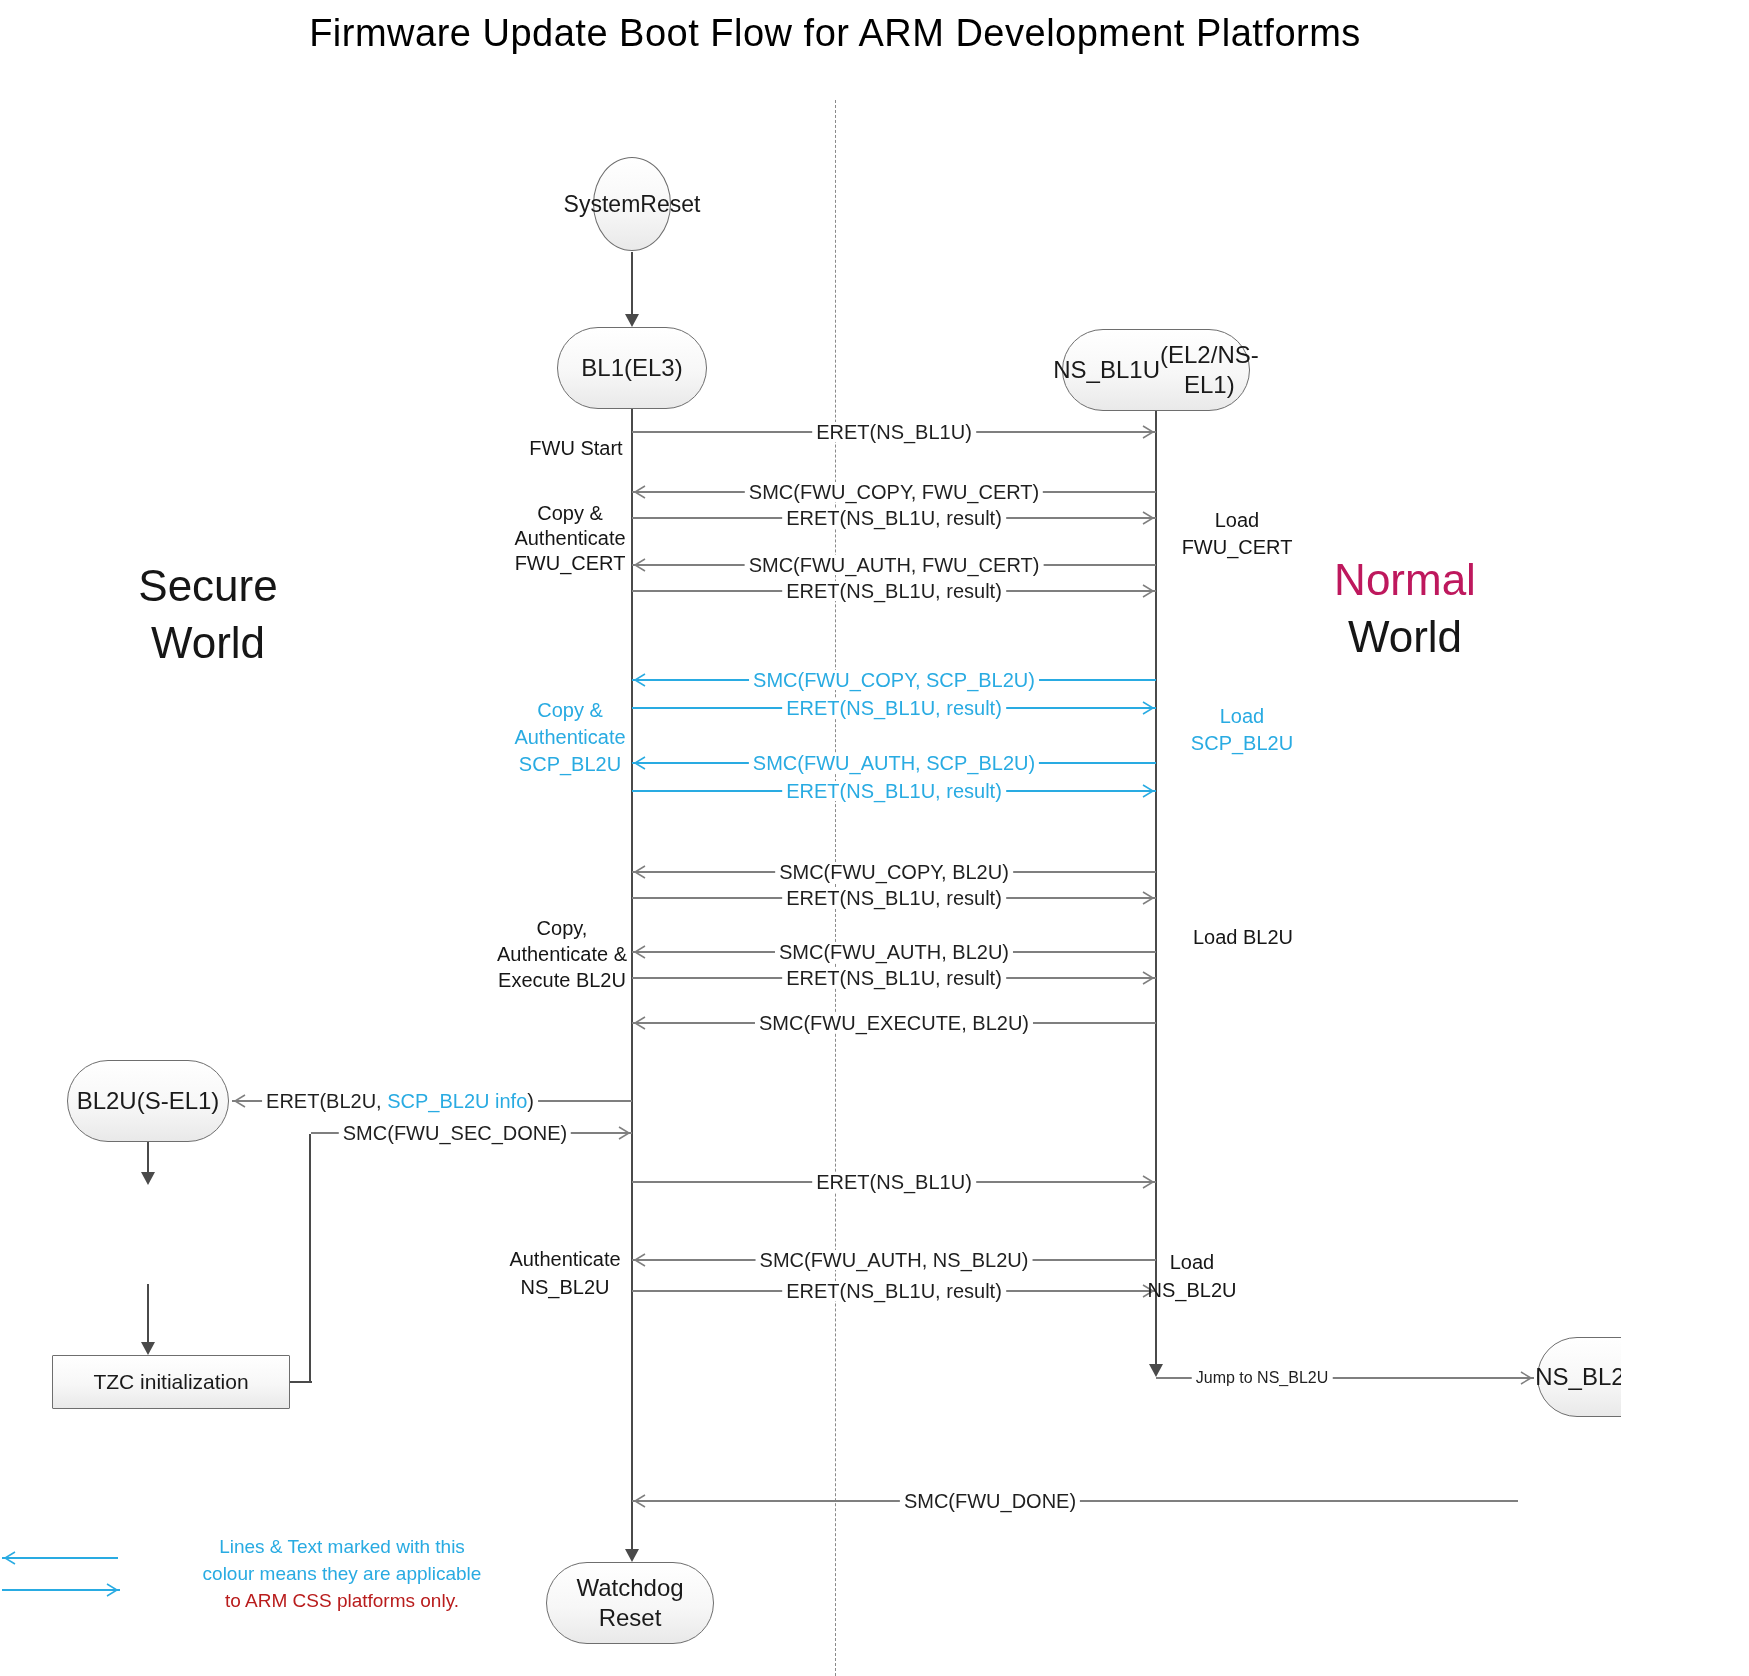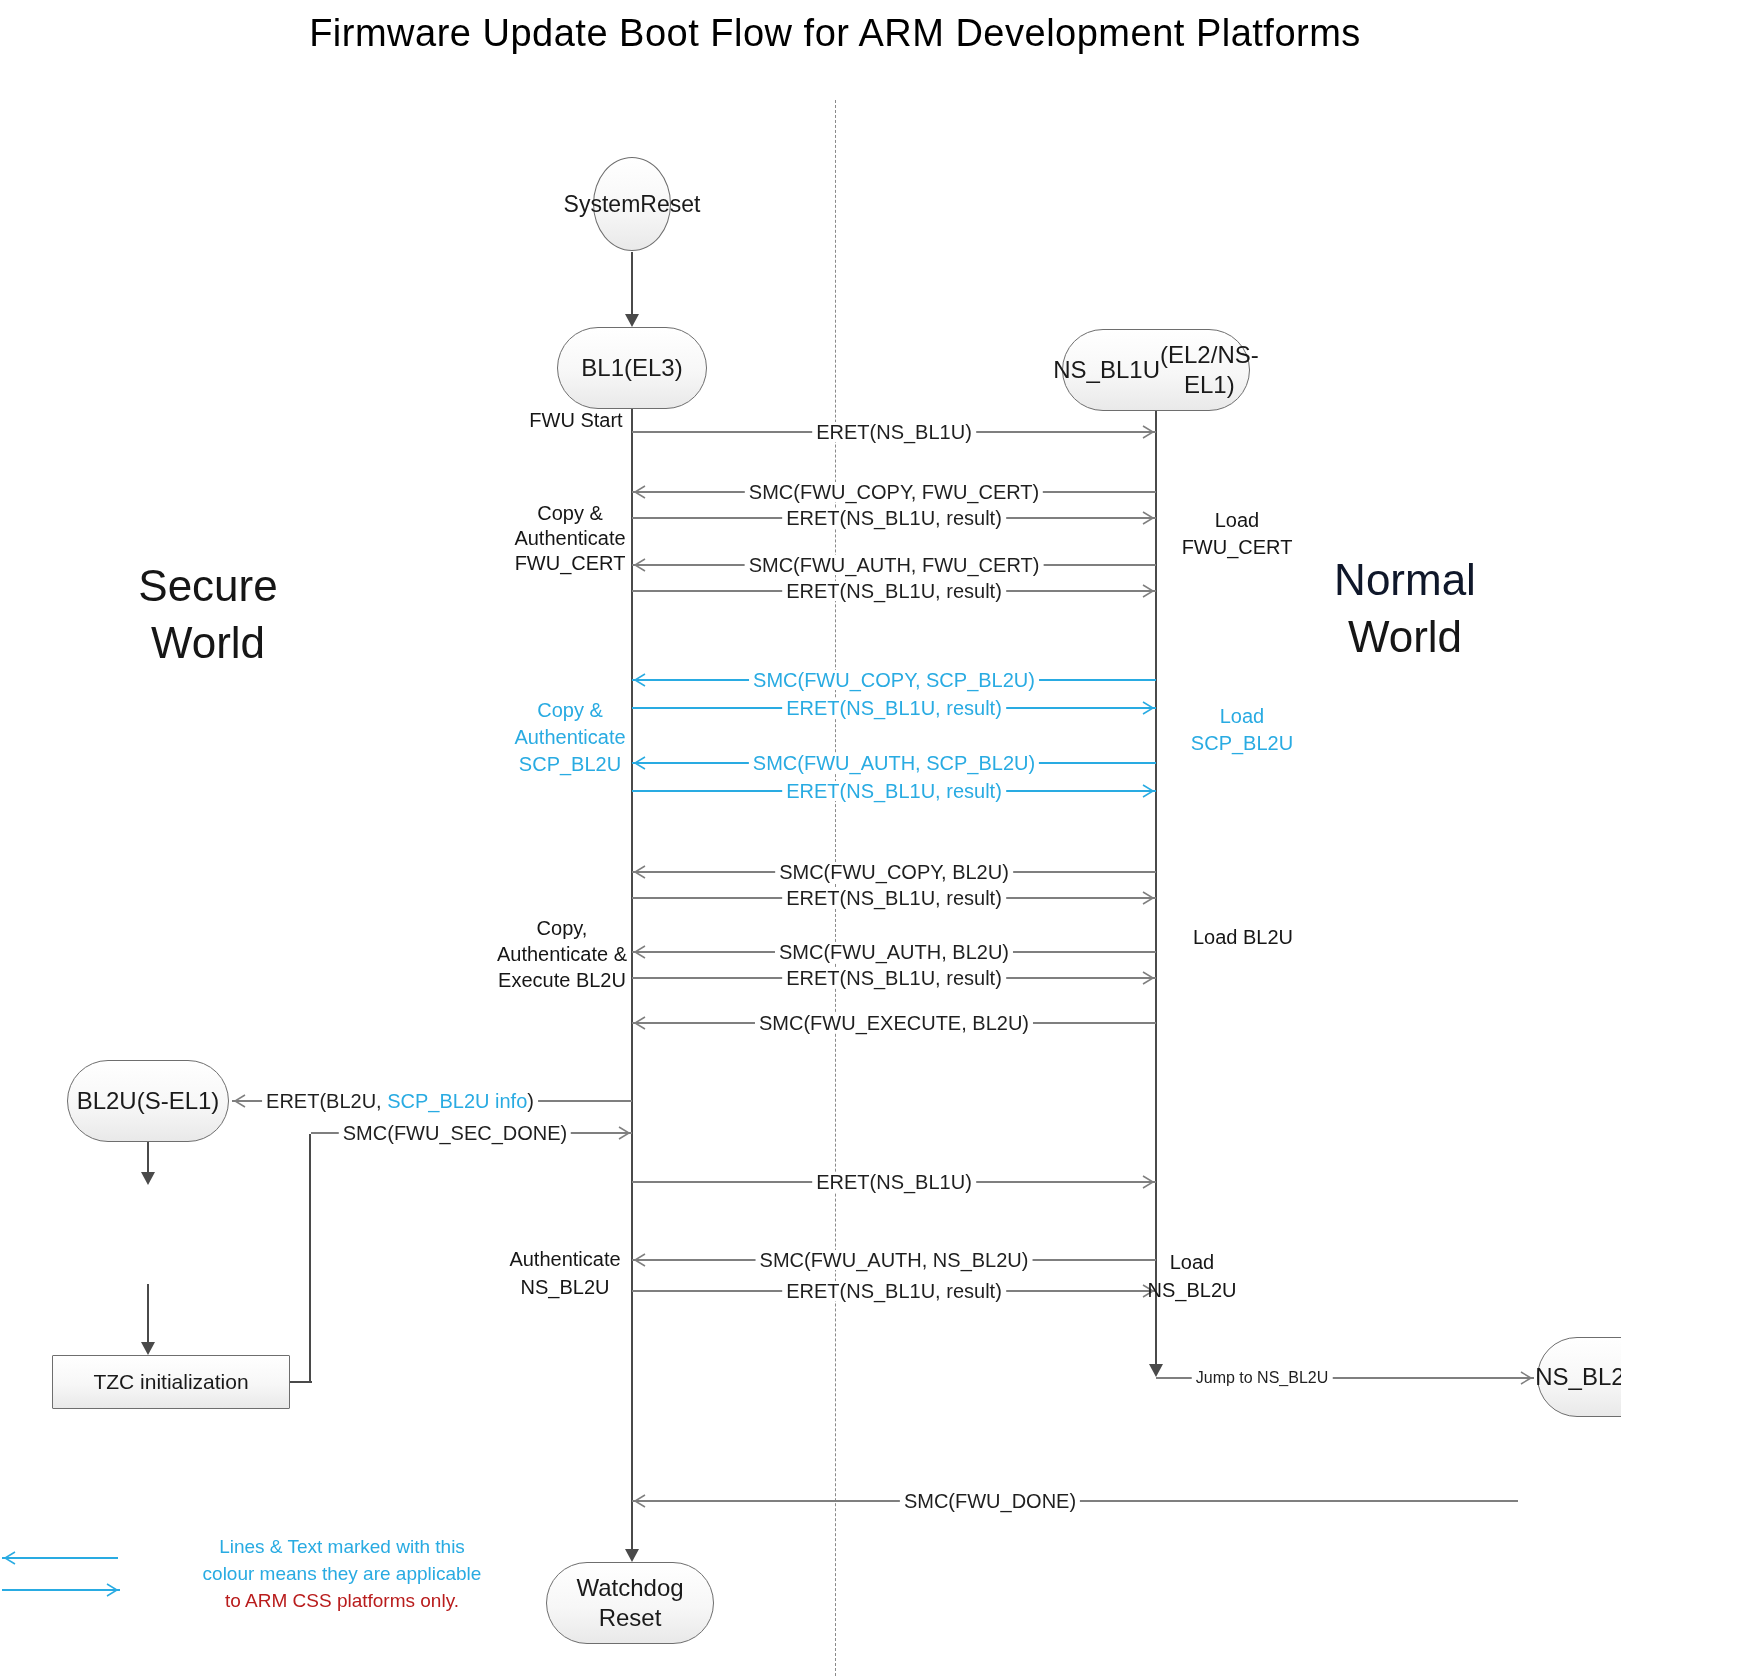--- a/index.html
+++ b/index.html
@@ -171,39 +171,39 @@
       </svg></div>
     <div class="lbl msglbl" style="left: 990px; top: 1501px; font-size: 20px; color: rgb(31, 31, 31);"><span style="color: rgb(31, 31, 31);">SMC(FWU_DONE)</span></div>
     <div class="line" style="left: 2px; top: 1557.25px; width: 116px; height: 1.5px; background: rgb(41, 171, 226);"></div>
     <div class="head" style="left: 2px; top: 1550px;"><svg width="16" height="16" viewBox="0 0 16 16">
         <path d="M13 2 L3 8 L13 14" fill="none" stroke="#29ABE2" stroke-width="1.5"></path>
       </svg></div>
     <div class="line" style="left: 2px; top: 1589.25px; width: 118px; height: 1.5px; background: rgb(41, 171, 226);"></div>
     <div class="head" style="left: 104px; top: 1582px;"><svg width="16" height="16" viewBox="0 0 16 16">
         <path d="M3 2 L13 8 L3 14" fill="none" stroke="#29ABE2" stroke-width="1.5"></path>
       </svg></div>
-    <div class="lbl" style="left: 576px; top: 420px; font-size: 20px; color: rgb(22, 22, 22);">FWU Start</div>
+    <div class="lbl" style="left: 576px; top: 448px; font-size: 20px; color: rgb(22, 22, 22);">FWU Start</div>
     <div class="lbl" style="left: 570px; top: 513px; font-size: 20px; color: rgb(22, 22, 22);">Copy &amp;</div>
     <div class="lbl" style="left: 570px; top: 538px; font-size: 20px; color: rgb(22, 22, 22);">Authenticate</div>
     <div class="lbl" style="left: 570px; top: 563px; font-size: 20px; color: rgb(22, 22, 22);">FWU_CERT</div>
     <div class="lbl" style="left: 1237px; top: 520px; font-size: 20px; color: rgb(22, 22, 22);">Load</div>
     <div class="lbl" style="left: 1237px; top: 547px; font-size: 20px; color: rgb(22, 22, 22);">FWU_CERT</div>
     <div class="lbl" style="left: 570px; top: 710px; font-size: 20px; color: rgb(41, 171, 226);">Copy &amp;</div>
     <div class="lbl" style="left: 570px; top: 737px; font-size: 20px; color: rgb(41, 171, 226);">Authenticate</div>
     <div class="lbl" style="left: 570px; top: 764px; font-size: 20px; color: rgb(41, 171, 226);">SCP_BL2U</div>
     <div class="lbl" style="left: 1242px; top: 716px; font-size: 20px; color: rgb(41, 171, 226);">Load</div>
     <div class="lbl" style="left: 1242px; top: 743px; font-size: 20px; color: rgb(41, 171, 226);">SCP_BL2U</div>
     <div class="lbl" style="left: 562px; top: 928px; font-size: 20px; color: rgb(22, 22, 22);">Copy,</div>
     <div class="lbl" style="left: 562px; top: 954px; font-size: 20px; color: rgb(22, 22, 22);">Authenticate &amp;</div>
     <div class="lbl" style="left: 562px; top: 980px; font-size: 20px; color: rgb(22, 22, 22);">Execute BL2U</div>
     <div class="lbl" style="left: 1243px; top: 937px; font-size: 20px; color: rgb(22, 22, 22);">Load BL2U</div>
     <div class="lbl" style="left: 565px; top: 1259px; font-size: 20px; color: rgb(22, 22, 22);">Authenticate</div>
     <div class="lbl" style="left: 565px; top: 1287px; font-size: 20px; color: rgb(22, 22, 22);">NS_BL2U</div>
     <div class="lbl" style="left: 1192px; top: 1262px; font-size: 20px; color: rgb(22, 22, 22);">Load</div>
     <div class="lbl" style="left: 1192px; top: 1290px; font-size: 20px; color: rgb(22, 22, 22);">NS_BL2U</div>
     <div class="lbl" style="left: 208px; top: 586px; font-size: 44px; color: rgb(22, 22, 22);">Secure</div>
     <div class="lbl" style="left: 208px; top: 643px; font-size: 44px; color: rgb(22, 22, 22);">World</div>
-    <div class="lbl" style="left: 1405px; top: 580px; font-size: 44px; color: #0f172a;">Normal</div>
+    <div class="lbl" style="left: 1405px; top: 580px; font-size: 44px; color: #be185d;">Normal</div>
     <div class="lbl" style="left: 1405px; top: 637px; font-size: 44px; color: rgb(22, 22, 22);">World</div>
     <div class="lbl" style="left: 342px; top: 1546px; font-size: 19px; color: rgb(41, 171, 226);">Lines &amp; Text marked with this</div>
     <div class="lbl" style="left: 342px; top: 1573px; font-size: 19px; color: rgb(41, 171, 226);">colour means they are applicable</div>
     <div class="lbl" style="left: 342px; top: 1600px; font-size: 19px; color: #b91c1c;">to ARM CSS platforms only.</div>
   </div>
 
 </body></html>

